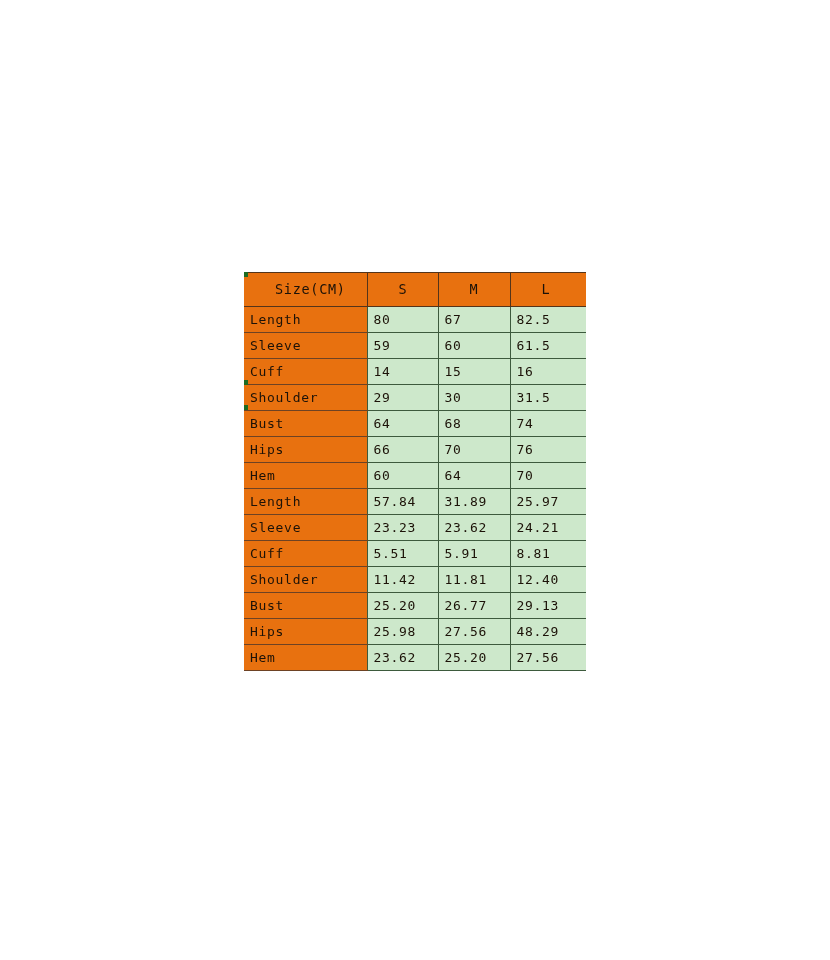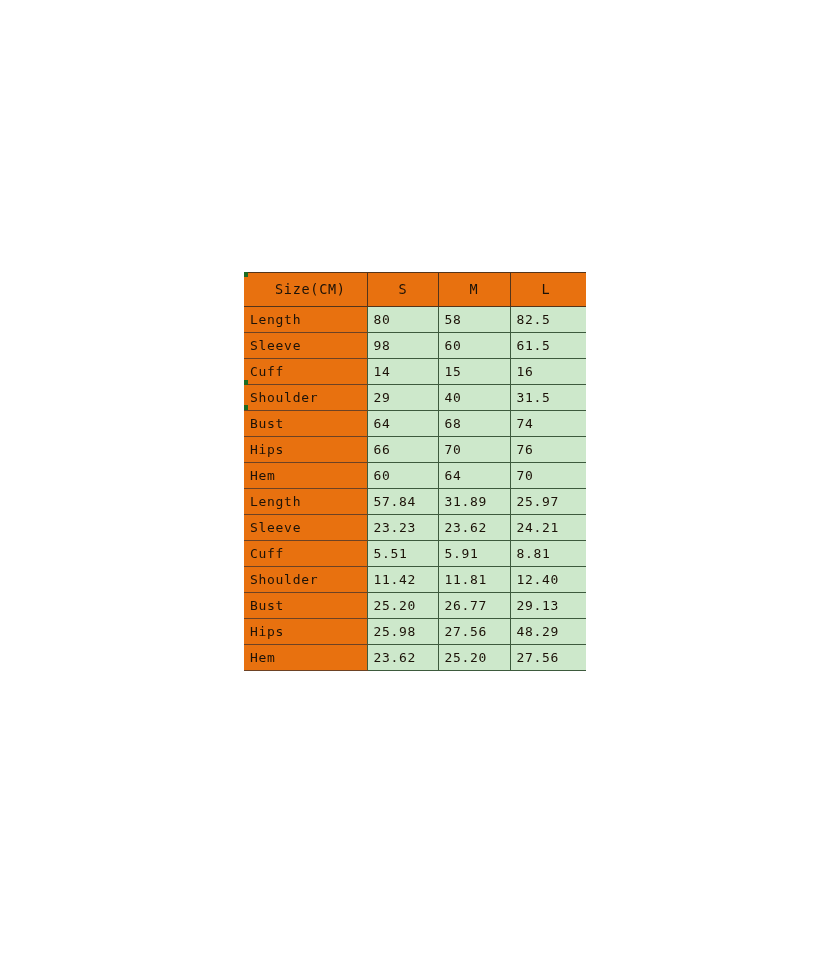--- a/index.html
+++ b/index.html
@@ -115,39 +115,39 @@
       <tbody id="chart-body">
           <tr class="header-row first-row">
             <td class="label-cell">Size(CM)</td>
             <td class="val-cell">S</td>
             <td class="val-cell">M</td>
             <td class="val-cell">L</td>
           </tr>
           <tr class="data-row">
             <td class="label-cell">Length</td>
             <td class="val-cell">80</td>
-            <td class="val-cell">58</td>
+            <td class="val-cell">67</td>
             <td class="val-cell">82.5</td>
           </tr>
           <tr class="data-row">
             <td class="label-cell">Sleeve</td>
-            <td class="val-cell">98</td>
+            <td class="val-cell">59</td>
             <td class="val-cell">60</td>
             <td class="val-cell">61.5</td>
           </tr>
           <tr class="data-row">
             <td class="label-cell">Cuff</td>
             <td class="val-cell">14</td>
             <td class="val-cell">15</td>
             <td class="val-cell">16</td>
           </tr>
           <tr class="data-row">
             <td class="label-cell">Shoulder</td>
             <td class="val-cell">29</td>
-            <td class="val-cell">40</td>
+            <td class="val-cell">30</td>
             <td class="val-cell">31.5</td>
           </tr>
           <tr class="data-row">
             <td class="label-cell">Bust</td>
             <td class="val-cell">64</td>
             <td class="val-cell">68</td>
             <td class="val-cell">74</td>
           </tr>
           <tr class="data-row">
             <td class="label-cell">Hips</td>

